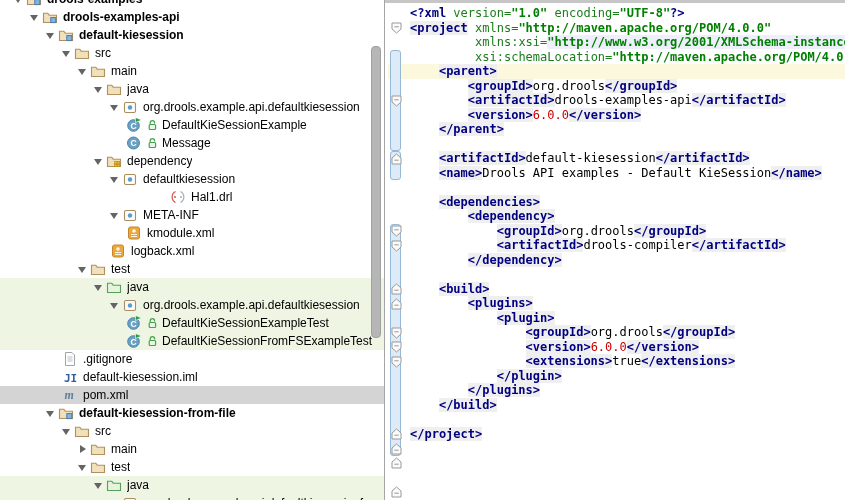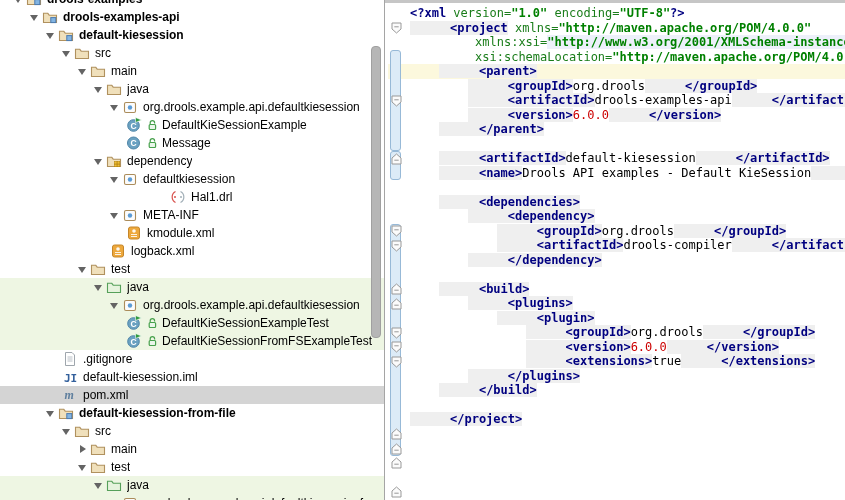--- a/index.html
+++ b/index.html
@@ -29,21 +29,21 @@
   .editor-panel{position:absolute;left:385px;top:0;right:0;height:500px;background:#fff;overflow:hidden;}
   .top-strip{position:absolute;left:0;top:0;right:0;height:3px;background:#c6c6c6;z-index:9;}
   .caret-line{position:absolute;left:3px;right:0;background:#fcf8dd;z-index:1;}
   .vcs-bar{position:absolute;left:5px;width:11px;background:#dcebf7;border:1px solid #97b9d7;
       border-radius:3px;z-index:2;box-sizing:border-box;}
   .fold{position:absolute;left:6px;width:11px;height:12px;z-index:3;}
   .code{position:absolute;left:25px;top:6px;right:0;z-index:4;
       font-family:"DejaVu Sans Mono","Liberation Mono",monospace;font-size:12px;}
   .cline{height:14.5px;line-height:14.5px;white-space:pre;}
   .sg-pi{color:#000080;font-weight:bold;}
-  .sg-tag{color:#000080;font-weight:bold;background:#efefef;padding-left:40px;}
+  .sg-tag{color:#000080;font-weight:bold;background:#efefef;}
   .sg-attr{color:#1a7d1a;}
   .sg-aval{color:#008000;font-weight:bold;}
   .sg-aval.tint{background:#edf0fa;}
   .sg-aval.lav{background:#dfdaf2;}
   .sg-plain{color:#000;}
   .sg-ver{color:#cc0000;}
 </style>
 </head>
 <body>
 
@@ -475,19 +475,20 @@
         <div class="cline"><span class="sg-plain">            </span><span class="sg-tag">&lt;groupId&gt;</span><span class="sg-plain">org.drools</span><span class="sg-tag">&lt;/groupId&gt;</span></div>
         <div class="cline"><span class="sg-plain">            </span><span class="sg-tag">&lt;artifactId&gt;</span><span class="sg-plain">drools-compiler</span><span class="sg-tag">&lt;/artifactId&gt;</span></div>
         <div class="cline"><span class="sg-plain">        </span><span class="sg-tag">&lt;/dependency&gt;</span></div>
         <div class="cline"></div>
         <div class="cline"><span class="sg-plain">    </span><span class="sg-tag">&lt;build&gt;</span></div>
         <div class="cline"><span class="sg-plain">        </span><span class="sg-tag">&lt;plugins&gt;</span></div>
         <div class="cline"><span class="sg-plain">            </span><span class="sg-tag">&lt;plugin&gt;</span></div>
         <div class="cline"><span class="sg-plain">                </span><span class="sg-tag">&lt;groupId&gt;</span><span class="sg-plain">org.drools</span><span class="sg-tag">&lt;/groupId&gt;</span></div>
         <div class="cline"><span class="sg-plain">                </span><span class="sg-tag">&lt;version&gt;</span><span class="sg-ver">6.0.0</span><span class="sg-tag">&lt;/version&gt;</span></div>
         <div class="cline"><span class="sg-plain">                </span><span class="sg-tag">&lt;extensions&gt;</span><span class="sg-plain">true</span><span class="sg-tag">&lt;/extensions&gt;</span></div>
+        <div class="cline"><span class="sg-plain">            </span><span class="sg-tag">&lt;/plugin&gt;</span></div>
         <div class="cline"><span class="sg-plain">        </span><span class="sg-tag">&lt;/plugins&gt;</span></div>
         <div class="cline"><span class="sg-plain">    </span><span class="sg-tag">&lt;/build&gt;</span></div>
         <div class="cline"></div>
         <div class="cline"><span class="sg-tag">&lt;/project&gt;</span></div>
       </div>
   </div>
 </div>
 
 </body></html>

